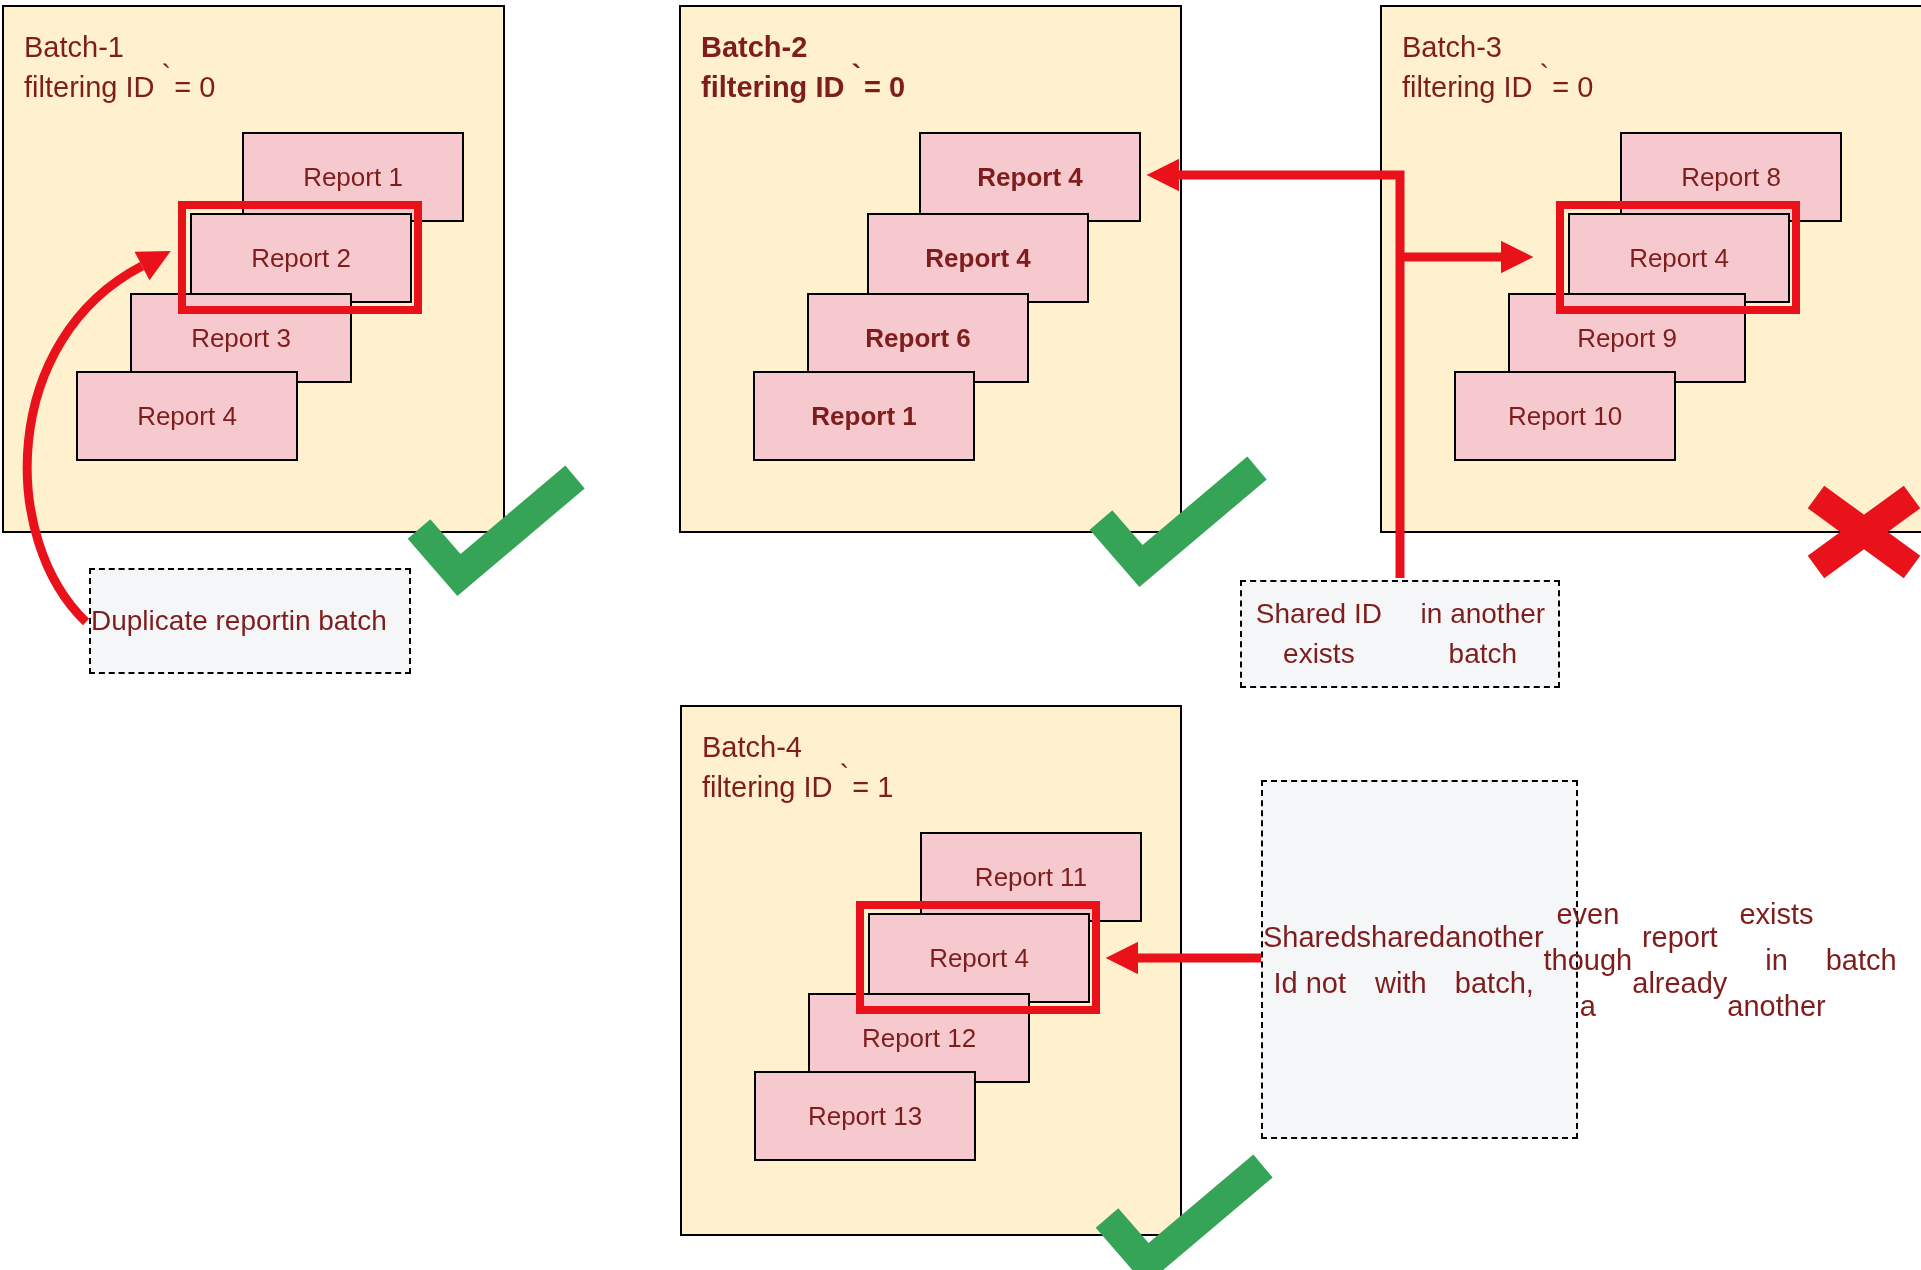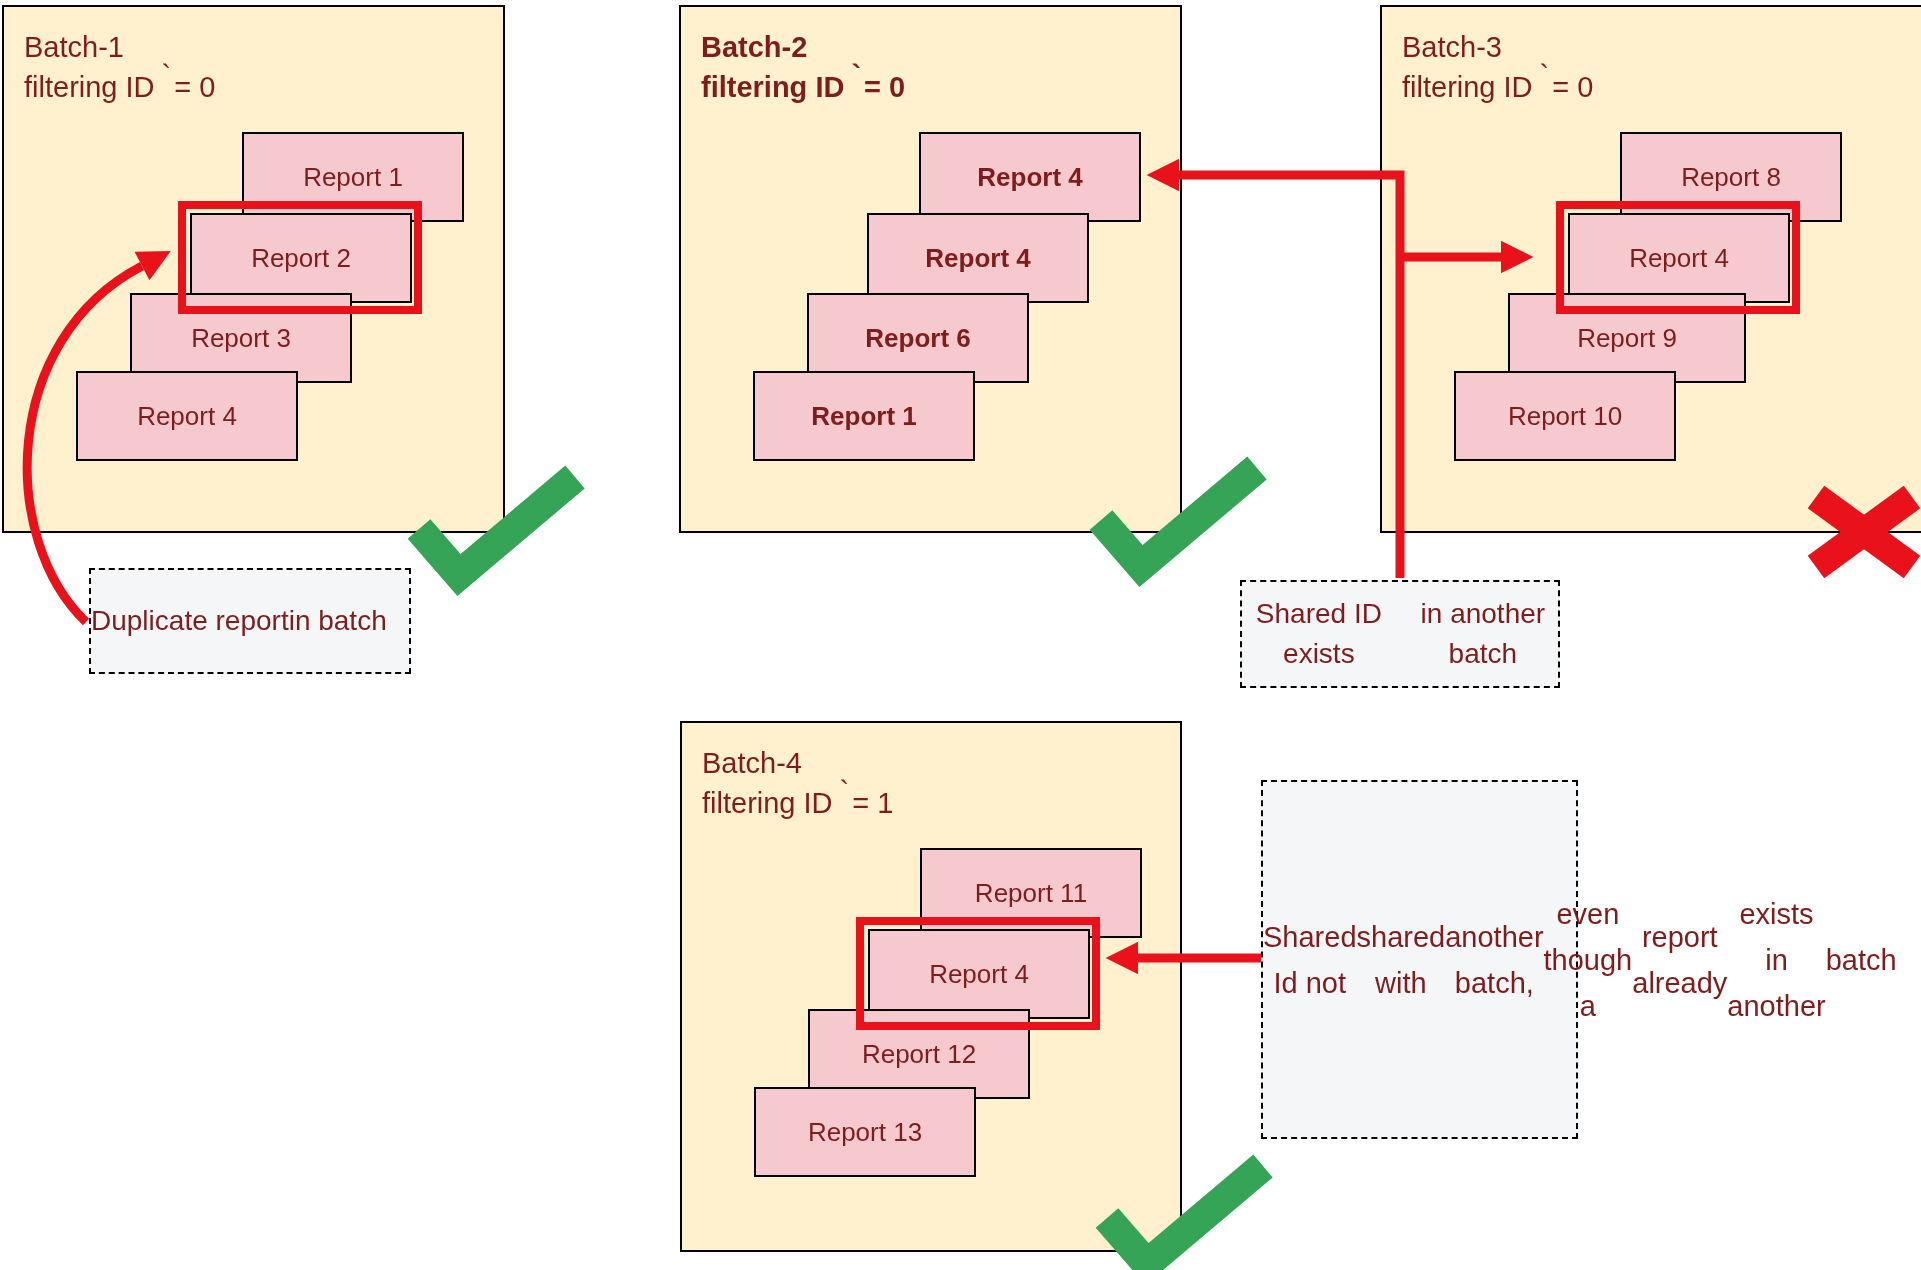--- a/index.html
+++ b/index.html
@@ -113,21 +113,21 @@
         <span>Report 4</span>
       </div>
       <div class="report" style="left: 126px; top: 286px; width: 238px; height: 90px;">
         <span>Report 9</span>
       </div>
       <div class="report" style="left: 72px; top: 364px; width: 222px; height: 90px;">
         <span>Report 10</span>
       </div>
       <div class="highlight" style="left: 174px; top: 194px; width: 244px; height: 113px;"></div>
     </div>
-    <div class="batch" style="left: 680px; top: 705px; width: 502px; height: 531px; margin-top: 16px;">
+    <div class="batch" style="left: 680px; top: 705px; width: 502px; height: 531px;">
       <div class="batch-title">
         <div><span>Batch-4</span></div>
         <div><span>filtering ID</span><span class="tick">`</span><span>= 1</span></div>
       </div>
       <div class="report" style="left: 238px; top: 125px; width: 222px; height: 90px;">
         <span>Report 11</span>
       </div>
       <div class="report" style="left: 186px; top: 206px; width: 222px; height: 90px;">
         <span>Report 4</span>
       </div>

